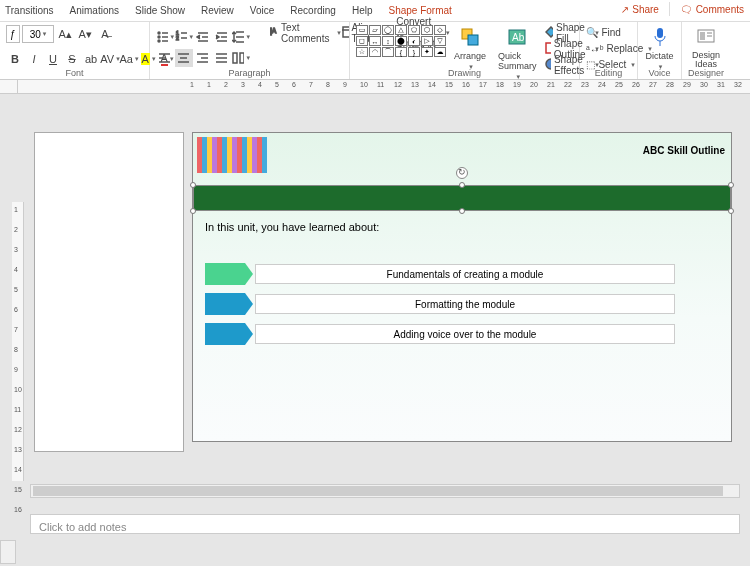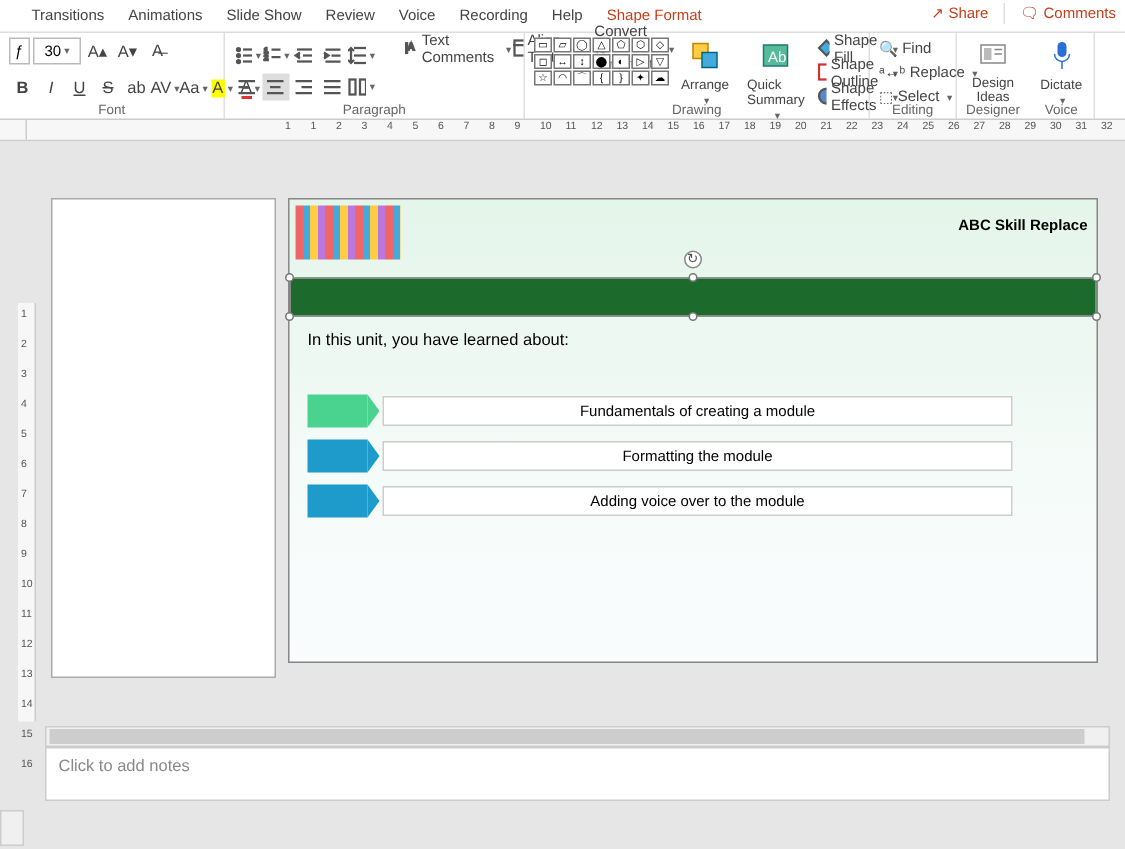--- a/index.html
+++ b/index.html
@@ -1,19 +1,19 @@
 <!DOCTYPE html>
 <html><head>
 <meta charset="utf-8">
 <style>
 * { box-sizing: border-box; margin: 0; padding: 0; font-family: "Segoe UI", Arial, sans-serif; }
 body { background: #e6e6e6; width: 750px; height: 566px; overflow: hidden; position: relative; font-size: 11px; }
 
 
-.tabs { display: flex; gap: 14px; padding: 2px 20px; background: #fff; border-bottom: 1px solid #ddd; position: relative; }
+.tabs { display: flex; gap: 14px; padding: 2px 4px; background: #fff; border-bottom: 1px solid #ddd; position: relative; }
 .tabs .tab { font-size: 10px; color: #444; padding: 3px 1px; cursor: pointer; }
 .tabs .tab.active { color: #c43e1c; }
 .topright { position: absolute; right: 6px; top: 2px; display: flex; gap: 10px; }
 .topright .btn { font-size: 10px; color: #c43e1c; display: flex; gap: 3px; align-items: center; }
 .topright .divider { width: 1px; height: 14px; background: #ddd; }
 
 .ribbon { background: #fff; display: flex; height: 58px; border-bottom: 1px solid #ccc; }
 .group { border-right: 1px solid #e0e0e0; padding: 3px 6px 1px 6px; display: flex; flex-direction: column; position: relative; }
 .group-label { position: absolute; bottom: 1px; left: 0; right: 0; text-align: center; font-size: 9px; color: #666; }
 .group-body { display: flex; gap: 4px; align-items: flex-start; }
@@ -58,21 +58,21 @@
 .intro { position: absolute; left: 12px; top: 88px; font-size: 11px; }
 .chev-row { position: absolute; left: 12px; height: 22px; display: flex; align-items: center; width: 470px; }
 .chev { width: 40px; height: 22px; position: relative; }
 .chev::after { content: ""; position: absolute; right: -8px; top: 0; border-left: 8px solid; border-top: 11px solid transparent; border-bottom: 11px solid transparent; }
 .chev.g { background: #4ad38f; } .chev.g::after { border-left-color: #4ad38f; }
 .chev.b { background: #1e9acb; } .chev.b::after { border-left-color: #1e9acb; }
 .bar { flex: 1; background: #fff; border: 1px solid #ccc; margin-left: 10px; height: 20px; display: flex; align-items: center; justify-content: center; font-size: 10px; }
 
 .hscroll { position: absolute; left: 30px; right: 10px; bottom: 68px; height: 14px; background: #f0f0f0; border: 1px solid #ccc; }
 .hscroll .thumb { position: absolute; left: 2px; top: 1px; height: 10px; width: 690px; background: #cdcdcd; }
-.notes { position: absolute; left: 30px; right: 10px; bottom: 32px; height: 36px; background: #fff; border: 1px solid #ccc; padding: 6px 8px; color: #888; font-size: 11px; }
+.notes { position: absolute; left: 30px; right: 10px; bottom: 32px; height: 20px; background: #fff; border: 1px solid #ccc; padding: 6px 8px; color: #888; font-size: 11px; }
 .slidenav { position: absolute; left: 0; bottom: 2px; width: 16px; height: 24px; background: #f0f0f0; border: 1px solid #ccc; }
 </style>
 </head>
 <body>
 
 <div class="tabs">
   <span class="tab">Transitions</span>
   <span class="tab">Animations</span>
   <span class="tab">Slide Show</span>
   <span class="tab">Review</span>
@@ -307,46 +307,46 @@
           <span>Replace</span>
         </span>
       <span class="menuitem drop">
           <span>⬚</span>
           <span>Select</span>
         </span>
     </div>
     <div class="group-label">Editing</div>
   </div>
 
+  <div class="group" style="width:44px">
+    <div class="bigbtn drop">
+      <span class="icon">
+          <svg width="16" height="22">
+            <rect x="5" y="2" width="6" height="10" rx="3" fill="#2a6fd6"></rect>
+            <path d="M3 10 A5 5 0 0 0 13 10 M8 15 L8 20" stroke="#2a6fd6" fill="none"></path>
+          </svg>
+        </span>
+      <span>Dictate</span>
+    </div>
+    <div class="group-label">Voice</div>
+  </div>
+
   <div class="group" style="width:48px;border-right:none">
     <div class="bigbtn">
       <span class="icon">
           <svg width="20" height="20">
             <rect x="2" y="3" width="16" height="12" fill="none" stroke="#888"></rect>
             <rect x="4" y="5" width="5" height="8" fill="#bbb"></rect>
             <line x1="11" y1="6" x2="16" y2="6" stroke="#888"></line>
             <line x1="11" y1="9" x2="16" y2="9" stroke="#888"></line>
           </svg>
         </span>
       <span style="text-align:center;line-height:1">Design Ideas</span>
     </div>
     <div class="group-label">Designer</div>
-  </div>
-
-  <div class="group" style="width:44px">
-    <div class="bigbtn drop">
-      <span class="icon">
-          <svg width="16" height="22">
-            <rect x="5" y="2" width="6" height="10" rx="3" fill="#2a6fd6"></rect>
-            <path d="M3 10 A5 5 0 0 0 13 10 M8 15 L8 20" stroke="#2a6fd6" fill="none"></path>
-          </svg>
-        </span>
-      <span>Dictate</span>
-    </div>
-    <div class="group-label">Voice</div>
   </div>
 </div>
 
 <div class="hruler-wrap">
   <div class="corner"></div>
   <div class="hruler" id="hruler">
       <span style="left: 172px;">1</span>
       <span style="left: 189px;">1</span>
       <span style="left: 206px;">2</span>
       <span style="left: 223px;">3</span>
@@ -399,21 +399,21 @@
       <span style="top: 244px;">13</span>
       <span style="top: 264px;">14</span>
       <span style="top: 284px;">15</span>
       <span style="top: 304px;">16</span>
     </div>
 
   <div class="thumb-panel"></div>
 
   <div class="slide-canvas">
     <div class="logo-img"></div>
-    <div class="company">ABC Skill Replace</div>
+    <div class="company">ABC Skill Outline</div>
 
     <div class="rotate-handle" style="top:34px"></div>
     <div class="title-bar">
       <span class="handle" style="left:-4px;top:-4px"></span>
       <span class="handle" style="right:-4px;top:-4px"></span>
       <span class="handle" style="left:-4px;bottom:-4px"></span>
       <span class="handle" style="right:-4px;bottom:-4px"></span>
       <span class="handle" style="left:50%;top:-4px;margin-left:-3px"></span>
       <span class="handle" style="left:50%;bottom:-4px;margin-left:-3px"></span>
     </div>

